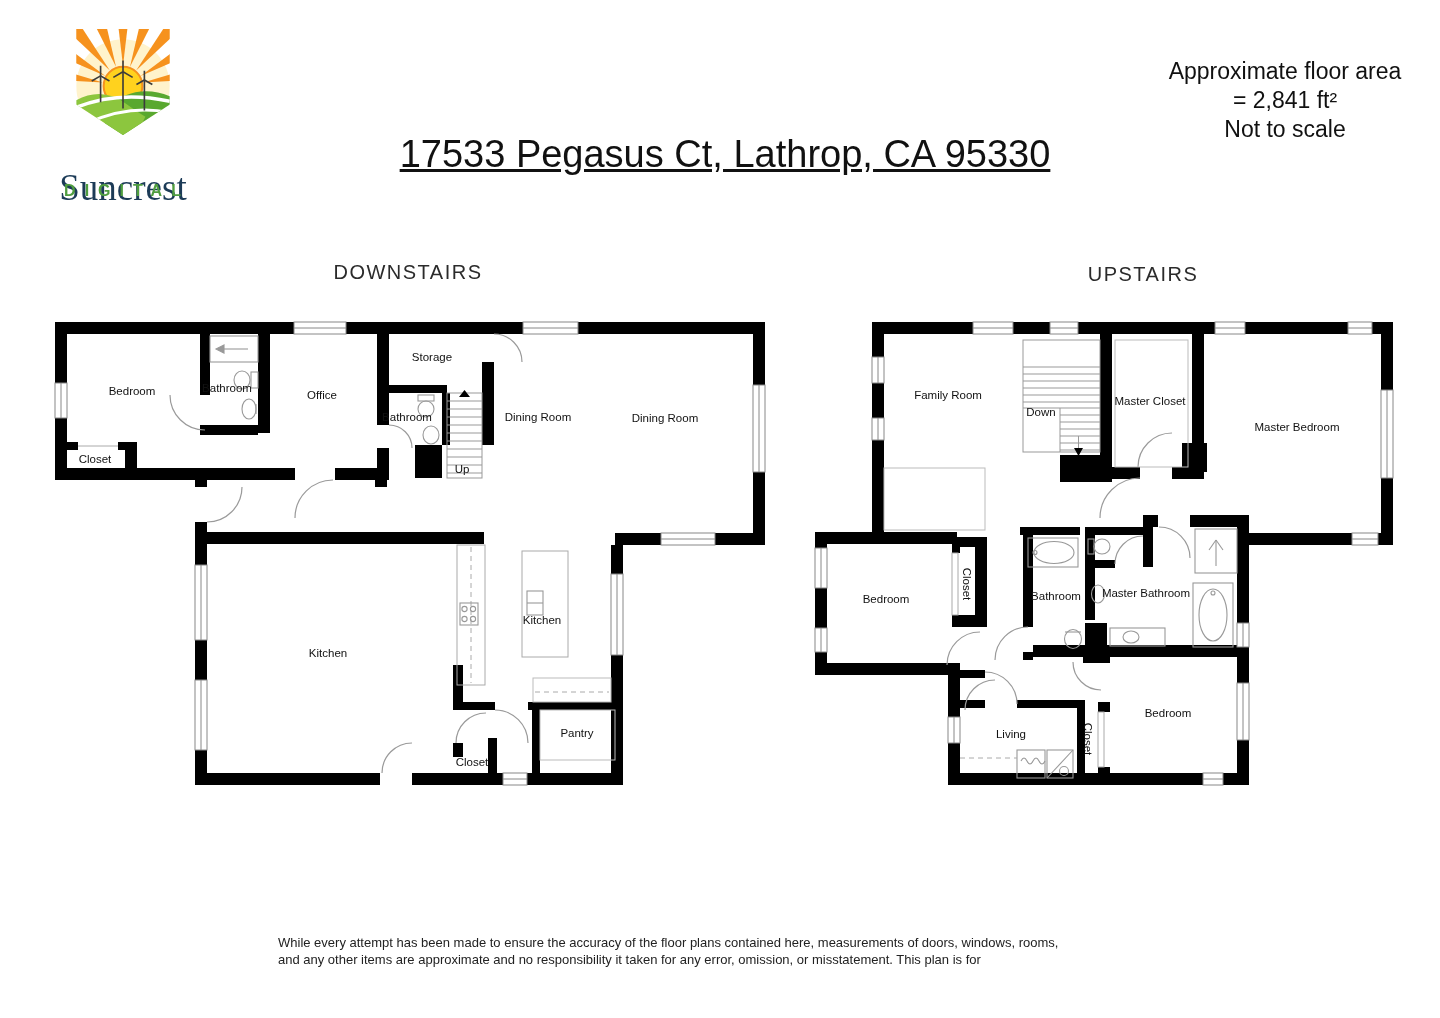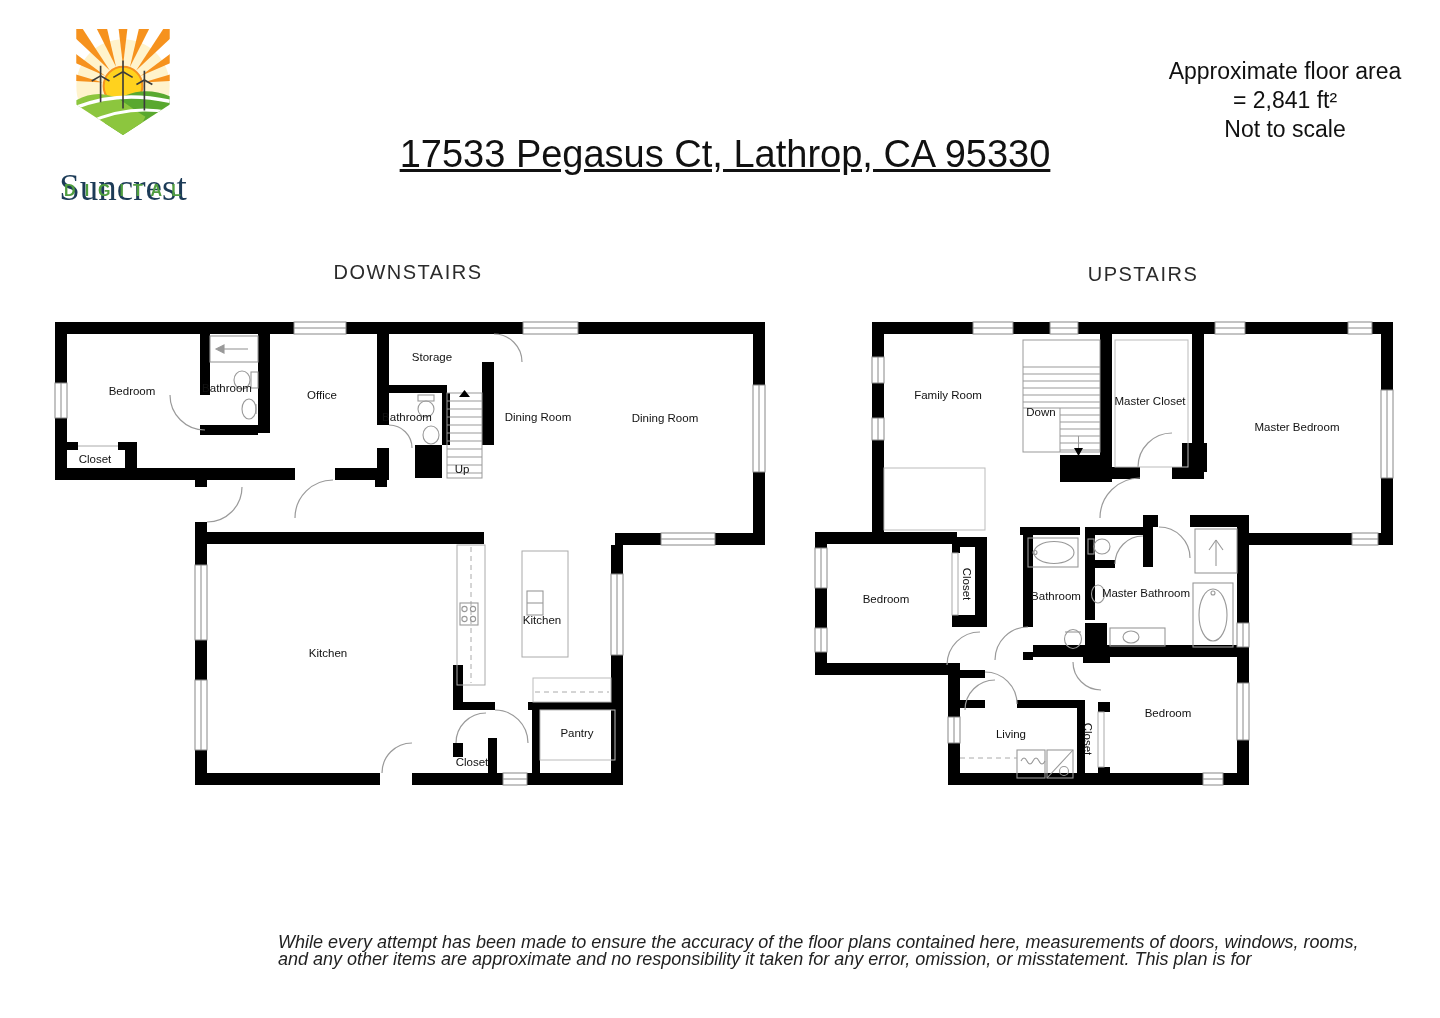--- a/index.html
+++ b/index.html
@@ -22,21 +22,21 @@
       font-size:16px;font-weight:bold;letter-spacing:9px;color:#4f9d3f;white-space:nowrap;}
   .address{position:absolute;left:725px;top:133px;transform:translateX(-50%);
       font-size:38px;color:#111;white-space:nowrap;text-decoration:underline;}
   .area-note{position:absolute;left:1150px;top:57px;width:270px;text-align:center;
       font-size:23px;line-height:29px;color:#111;}
   .floor-title{position:absolute;transform:translate(-50%,-50%);font-size:20px;
       letter-spacing:1.5px;color:#2b2b2b;white-space:nowrap;}
   .rlabel{position:absolute;transform:translate(-50%,-50%);font-size:11.5px;color:#111;
       white-space:nowrap;background:transparent;}
   .rlabel.v{transform:translate(-50%,-50%) rotate(90deg);}
-  .disclaimer{position:absolute;left:278px;top:934px;font-size:18px;line-height:17px;color:#222;font-style:italic;}
+  .disclaimer{position:absolute;left:278px;top:934px;font-size:13px;line-height:17px;color:#222;}
 </style>
 </head>
 <body>
 
 <div class="page">
 
   <svg style="left:74px;top:27px" width="98" height="110" viewBox="0 0 96 108">
     <defs>
         <clipPath id="shield">
           <path d="M2,2 H94 V76 L48,106 L2,76 Z"></path>

